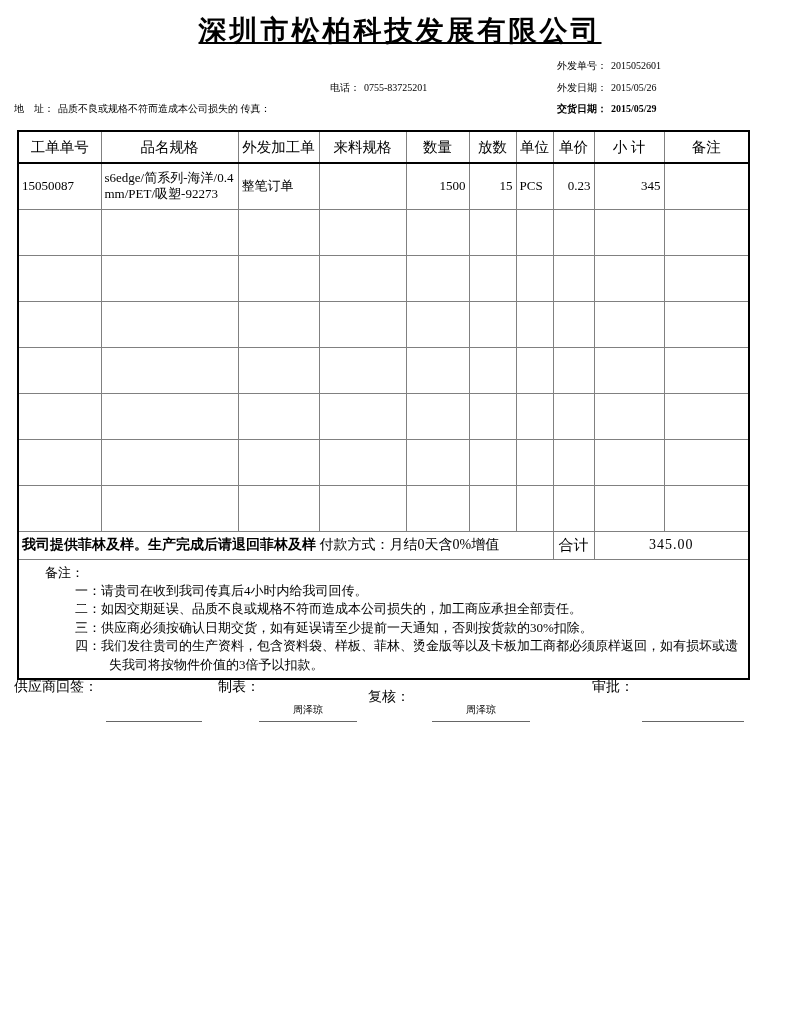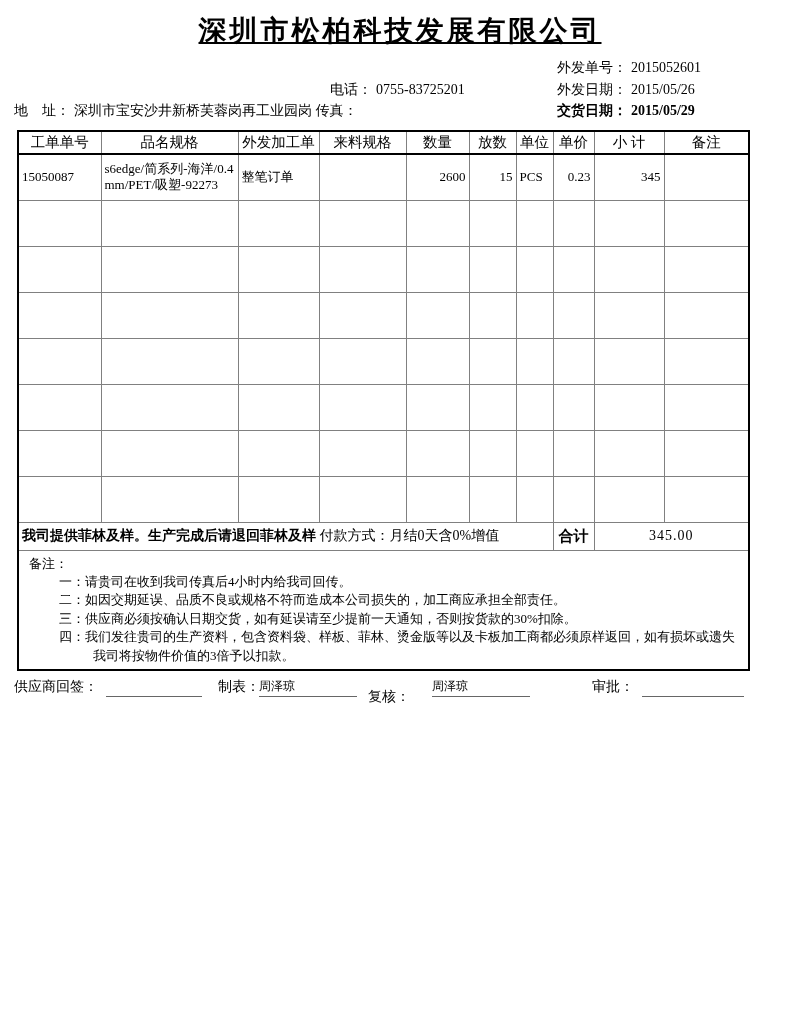--- a/index.html
+++ b/index.html
@@ -11,58 +11,58 @@
   }
   .abs { position:absolute; }
   .company-title {
     left:0; top:12px; width:800px; text-align:center;
     font-size:28px; font-weight:bold; letter-spacing:3px;text-decoration:underline;
   }
   .doc-title {
     left:0; top:54px; width:800px; text-align:center;
     font-size:20px; font-weight:bold; letter-spacing:6px;
   }
-  .info-line { font-size:14px; white-space:nowrap;text-align:center; }
+  .info-line { font-size:10px; white-space:nowrap;text-align:center; }
   .info-line .lbl { margin-right:4px; }
 
   .order-table {
     position:absolute; left:17px; top:130px; width:731px;
     border-collapse:collapse; table-layout:fixed;
     border:2px solid #000;
     font-size:14px;
   }
   .order-table th, .order-table td {
     border:1px solid #808080; overflow:hidden; padding:1px 3px;
   }
   .order-table thead th {
-    height:23px; font-weight:normal; text-align:center;
+    height:32px; font-weight:normal; text-align:center;
     border-bottom:2px solid #000; font-size:14.5px;
   }
   .r-data td { height:46px; vertical-align:middle; font-size:13px; }
   .r-empty td { height:46px; }
   .cell-left   { text-align:left;  padding-left:4px; }
   .cell-right  { text-align:right; padding-right:4px; }
   .cell-product { word-break:break-all; line-height:16px; font-size:13px; padding-left:4px; }
   .r-sum td { height:28px; vertical-align:middle; }
   .sum-text { font-size:14px; padding-left:5px; white-space:nowrap; }
   .sum-text .film { font-weight:bold; }
   .sum-text .pay  { font-weight:normal; }
-  .sum-label { text-align:center; font-weight:bold; font-size:15px; }
+  .sum-label { text-align:center; font-weight:normal; font-size:15px; }
   .sum-value { text-align:center; font-size:14px; letter-spacing:1px; }
-  .r-notes td { height:94px; vertical-align:top; padding:4px 8px 4px 10px; }
+  .r-notes td { height:94px; vertical-align:top; padding:4px 8px 4px 26px; }
   .notes-label { font-size:13px; }
   .note-item {
     font-size:13px; line-height:18.5px;
     margin-left:30px; padding-left:34px; text-indent:-34px;
   }
   .footer-row { font-size:14px; }
   .sig-line {
     display:inline-block; border-bottom:1px solid #666;
-    font-size:12px; vertical-align:bottom;
-    height:19px; margin-left:4px;
+    text-align:center; font-size:10px; vertical-align:bottom;
+    height:19px; margin-left:4px;margin-top:25px;
   }
 </style>
 </head>
 <body>
 
 <div class="page">
 
   <div class="abs company-title">深圳市松柏科技发展有限公司</div>
 
   <div class="abs info-line" style="left:557px; top:59px;">
@@ -70,21 +70,21 @@
   </div>
 
   <div class="abs info-line" style="left:330px; top:81px;">
     <span class="lbl">电话：</span><span>0755-83725201</span>
   </div>
   <div class="abs info-line" style="left:557px; top:81px;">
     <span class="lbl">外发日期：</span><span>2015/05/26</span>
   </div>
 
   <div class="abs info-line" style="left:14px; top:102px;">
-    <span class="lbl">地　址：</span><span>深圳市宝安沙井新桥芙蓉岗再工业园岗</span>
+    <span class="lbl">地　址：</span><span>品质不良或规格不符而造成本公司损失的</span>
     <span class="lbl">传真：</span><span></span>
   </div>
   <div class="abs info-line" style="left:557px; top:102px;font-weight:bold;">
     <span class="lbl">交货日期：</span><span>2015/05/29</span>
   </div>
 
   <table class="order-table">
     <colgroup>
       <col style="width:83px">
         <col style="width:137px">
@@ -110,21 +110,21 @@
         <th>小 计</th>
         <th>备注</th>
       </tr>
     </thead>
     <tbody>
       <tr class="r-data">
         <td class="cell-left">15050087</td>
         <td class="cell-product">s6edge/简系列-海洋/0.4mm/PET/吸塑-92273</td>
         <td class="cell-left">整笔订单</td>
         <td></td>
-        <td class="cell-right">2600</td>
+        <td class="cell-right">1500</td>
         <td class="cell-right">15</td>
         <td class="cell-left">PCS</td>
         <td class="cell-right">0.23</td>
         <td class="cell-right">345</td>
         <td></td>
       </tr>
     </tbody>
     <tbody>
         <tr class="r-empty">
           <td></td>

